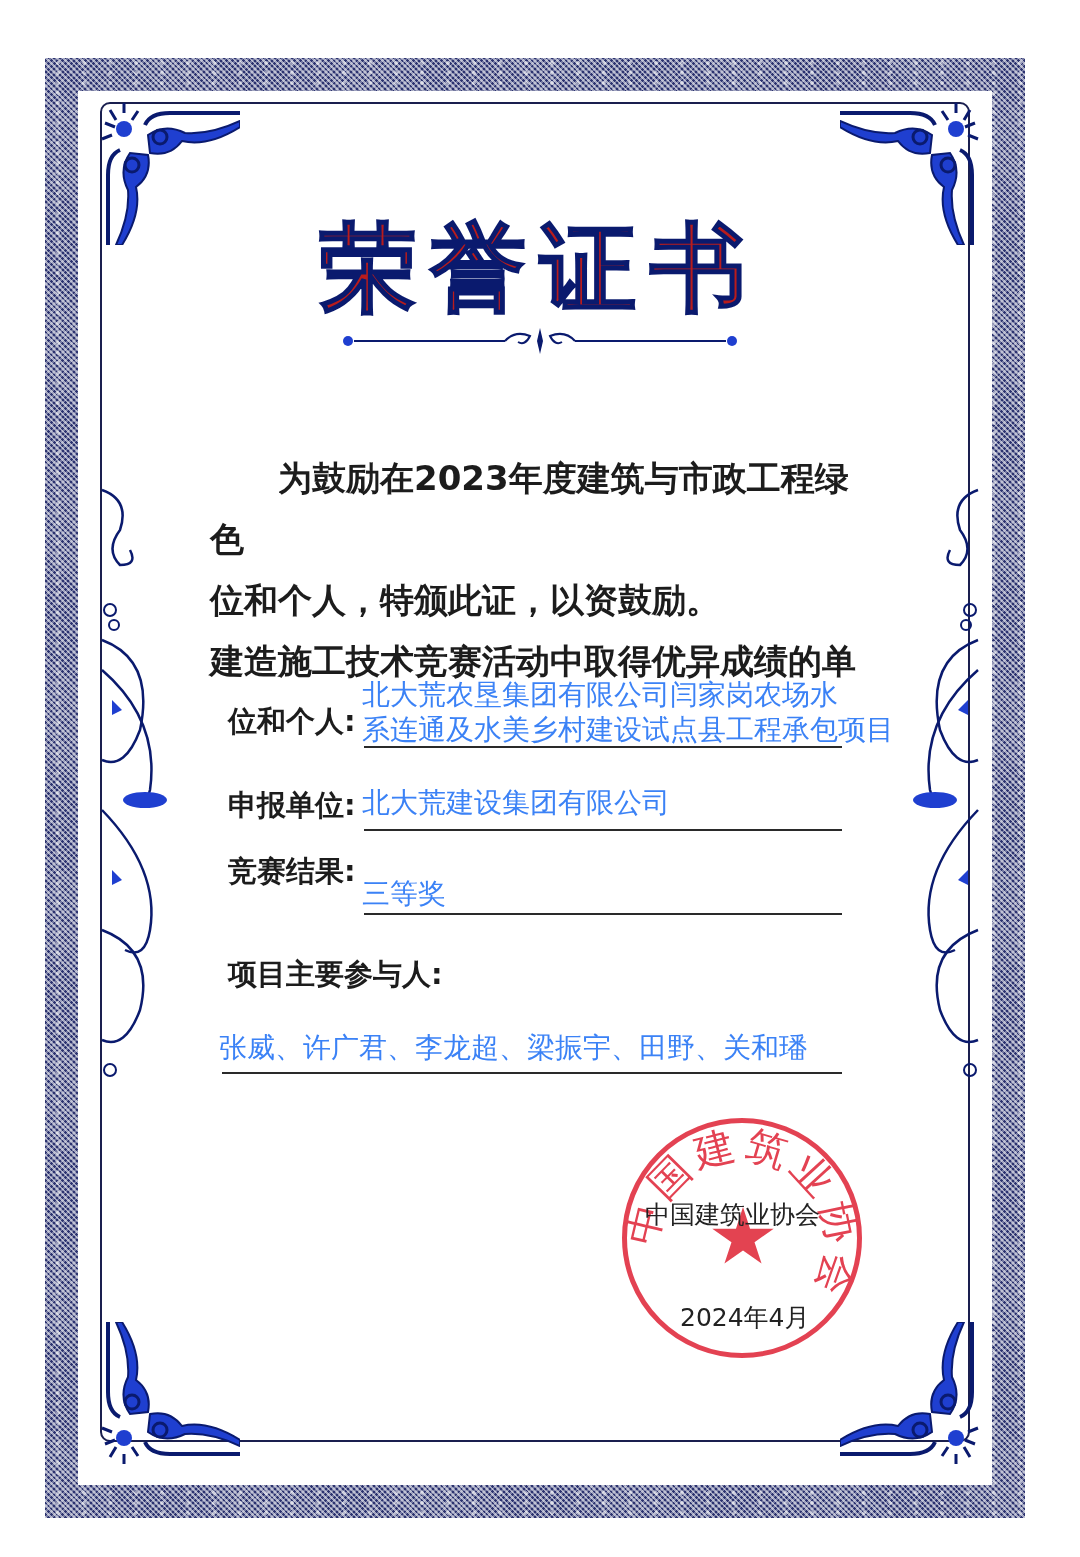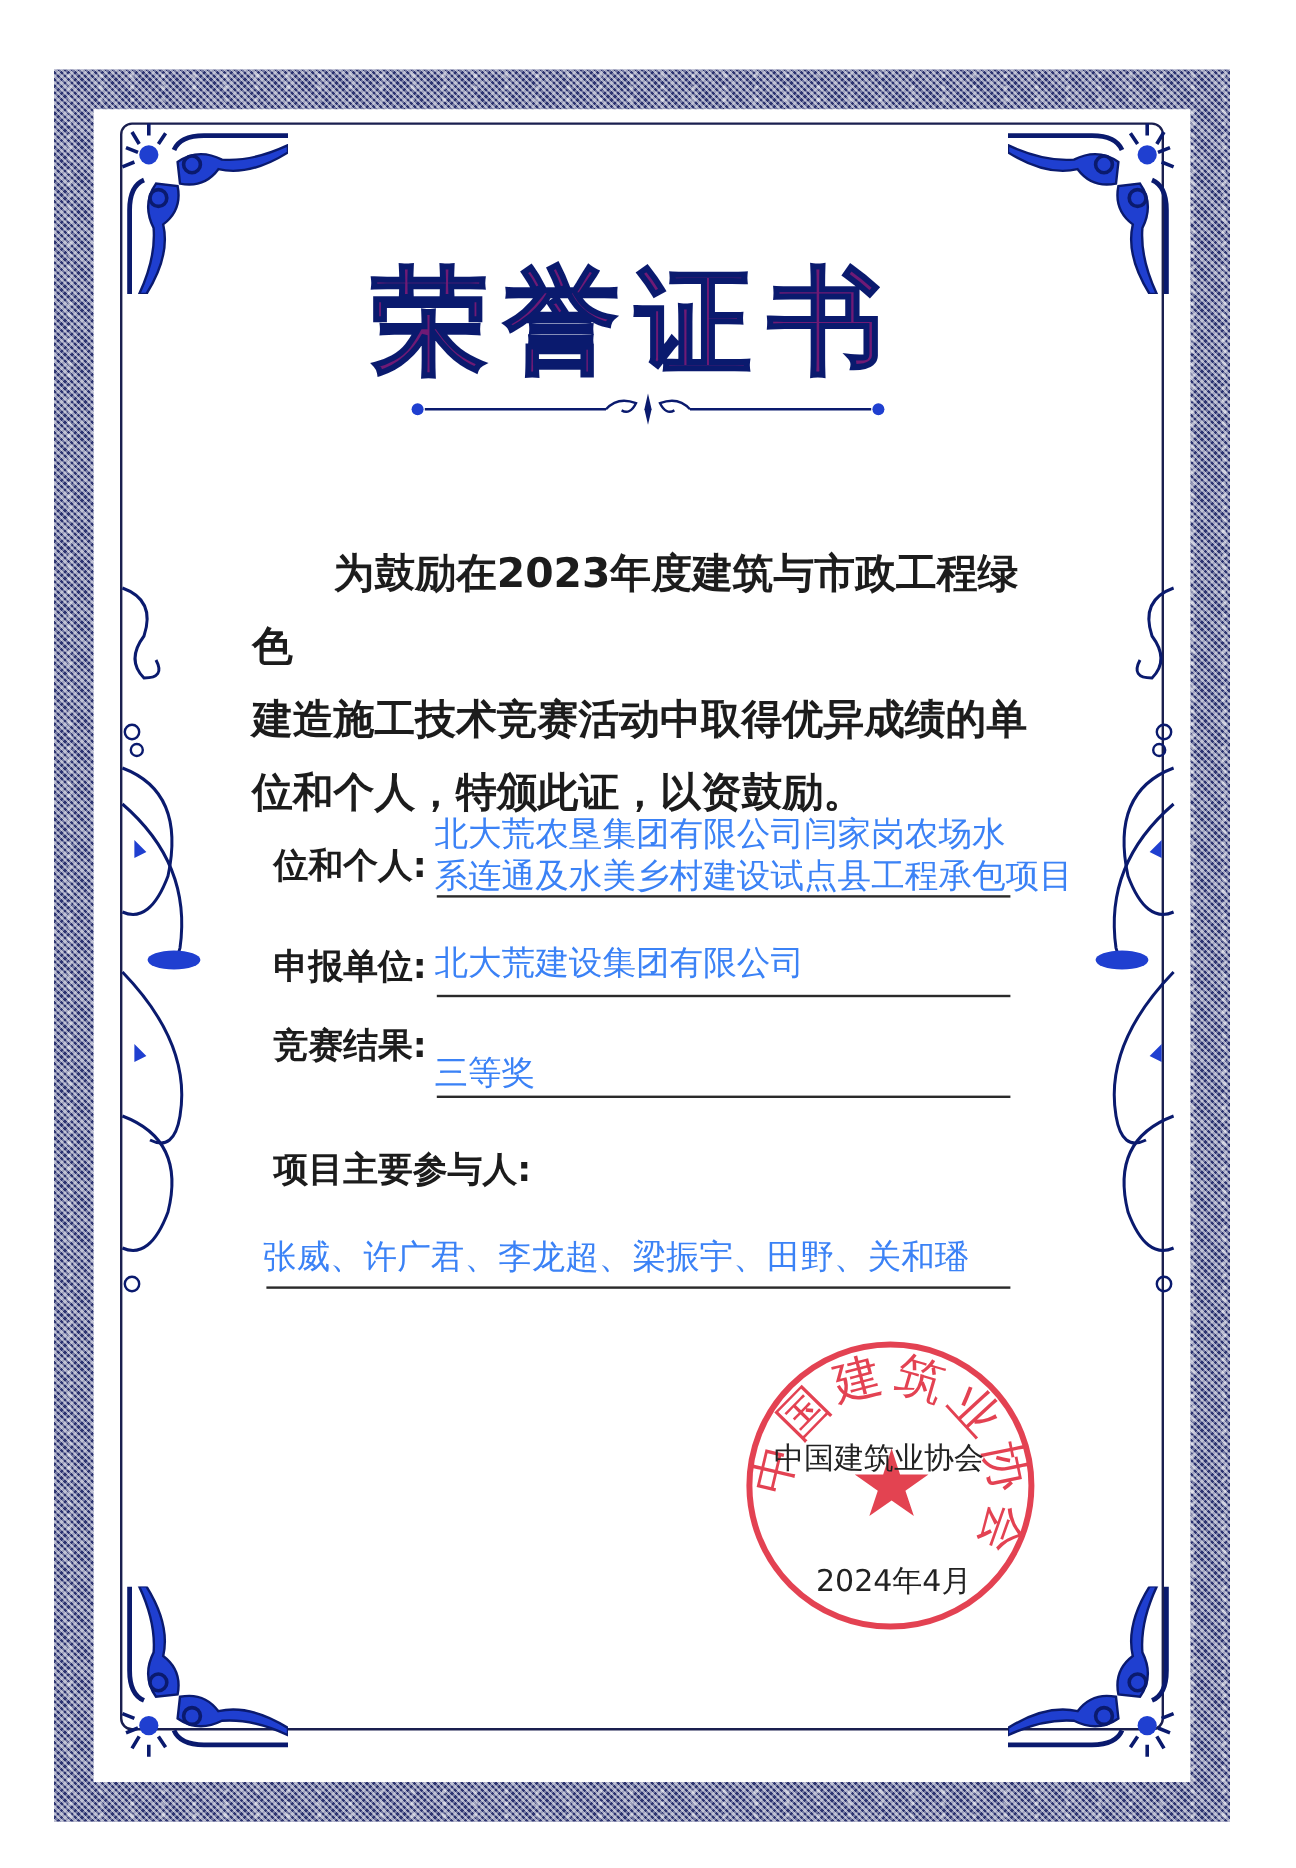--- a/index.html
+++ b/index.html
@@ -23,22 +23,22 @@
   }
   .frame-inner-white {
     position:absolute; left:33px; top:33px; right:33px; bottom:33px; background:#fff;
   }
   .inner-line {
     position:absolute; left:100px; top:102px; width:870px; height:1340px;
     box-sizing:border-box; border:2px solid #1a1f4f; border-radius:10px; pointer-events:none;
   }
   .ornament { position:absolute; }
   .title {
-    position:absolute; left:310px; top:205px; width:460px; text-align:left;
-    font-size:96px; font-weight:bold; letter-spacing:14px; color:#701a75;
+    position:absolute; left:310px; top:205px; width:460px; text-align:center;
+    font-size:96px; font-weight:bold; letter-spacing:14px; color:#b91c1c;
     -webkit-text-stroke:2px #0a1a6e; font-family:"DejaVu Sans", sans-serif;
   }
   .title-divider { position:absolute; left:340px; top:326px; width:400px; height:30px; }
   .para {
     position:absolute; left:210px; top:448px; width:660px;
     font-size:34px; line-height:61px; font-weight:bold; color:#1c1c1c;
   }
   .para .indent { display:inline-block; width:68px; }
   .field-label { position:absolute; font-size:29px; font-weight:bold; color:#1c1c1c; }
   .field-value { position:absolute; font-size:28px; font-weight:normal; color:#3b82f6; line-height:36px; }
@@ -141,22 +141,22 @@
   <path d="M14 15 L165 15" stroke="#0a1a6e" stroke-width="2"></path>
   <path d="M235 15 L386 15" stroke="#0a1a6e" stroke-width="2"></path>
   <circle cx="392" cy="15" r="5" fill="#1f3fd0"></circle>
   <path d="M165 15 Q175 4 190 10 Q185 20 178 16" stroke="#0a1a6e" stroke-width="2" fill="none"></path>
   <path d="M235 15 Q225 4 210 10 Q215 20 222 16" stroke="#0a1a6e" stroke-width="2" fill="none"></path>
   <path d="M200 2 L203 15 L200 28 L197 15 Z" fill="#0a1a6e"></path>
 </svg>
 
 <div class="para">
   <div><span class="indent"></span><span>为鼓励在2023年度建筑与市政工程绿色</span></div>
+  <div>位和个人，特颁此证，以资鼓励。</div>
   <div>建造施工技术竞赛活动中取得优异成绩的单</div>
-  <div>位和个人，特颁此证，以资鼓励。</div>
 </div>
 
 <div class="field-label" style="left:228px;top:702px">位和个人:</div>
 <div class="field-value" style="left:362px;top:677px">北大荒农垦集团有限公司闫家岗农场水</div>
 <div class="field-value" style="left:362px;top:712px">系连通及水美乡村建设试点县工程承包项目</div>
 <div class="underline" style="left:364px;top:746px;width:478px"></div>
 
 <div class="field-label" style="left:228px;top:786px">申报单位:</div>
 <div class="field-value" style="left:362px;top:785px">北大荒建设集团有限公司</div>
 <div class="underline" style="left:364px;top:829px;width:478px"></div>

